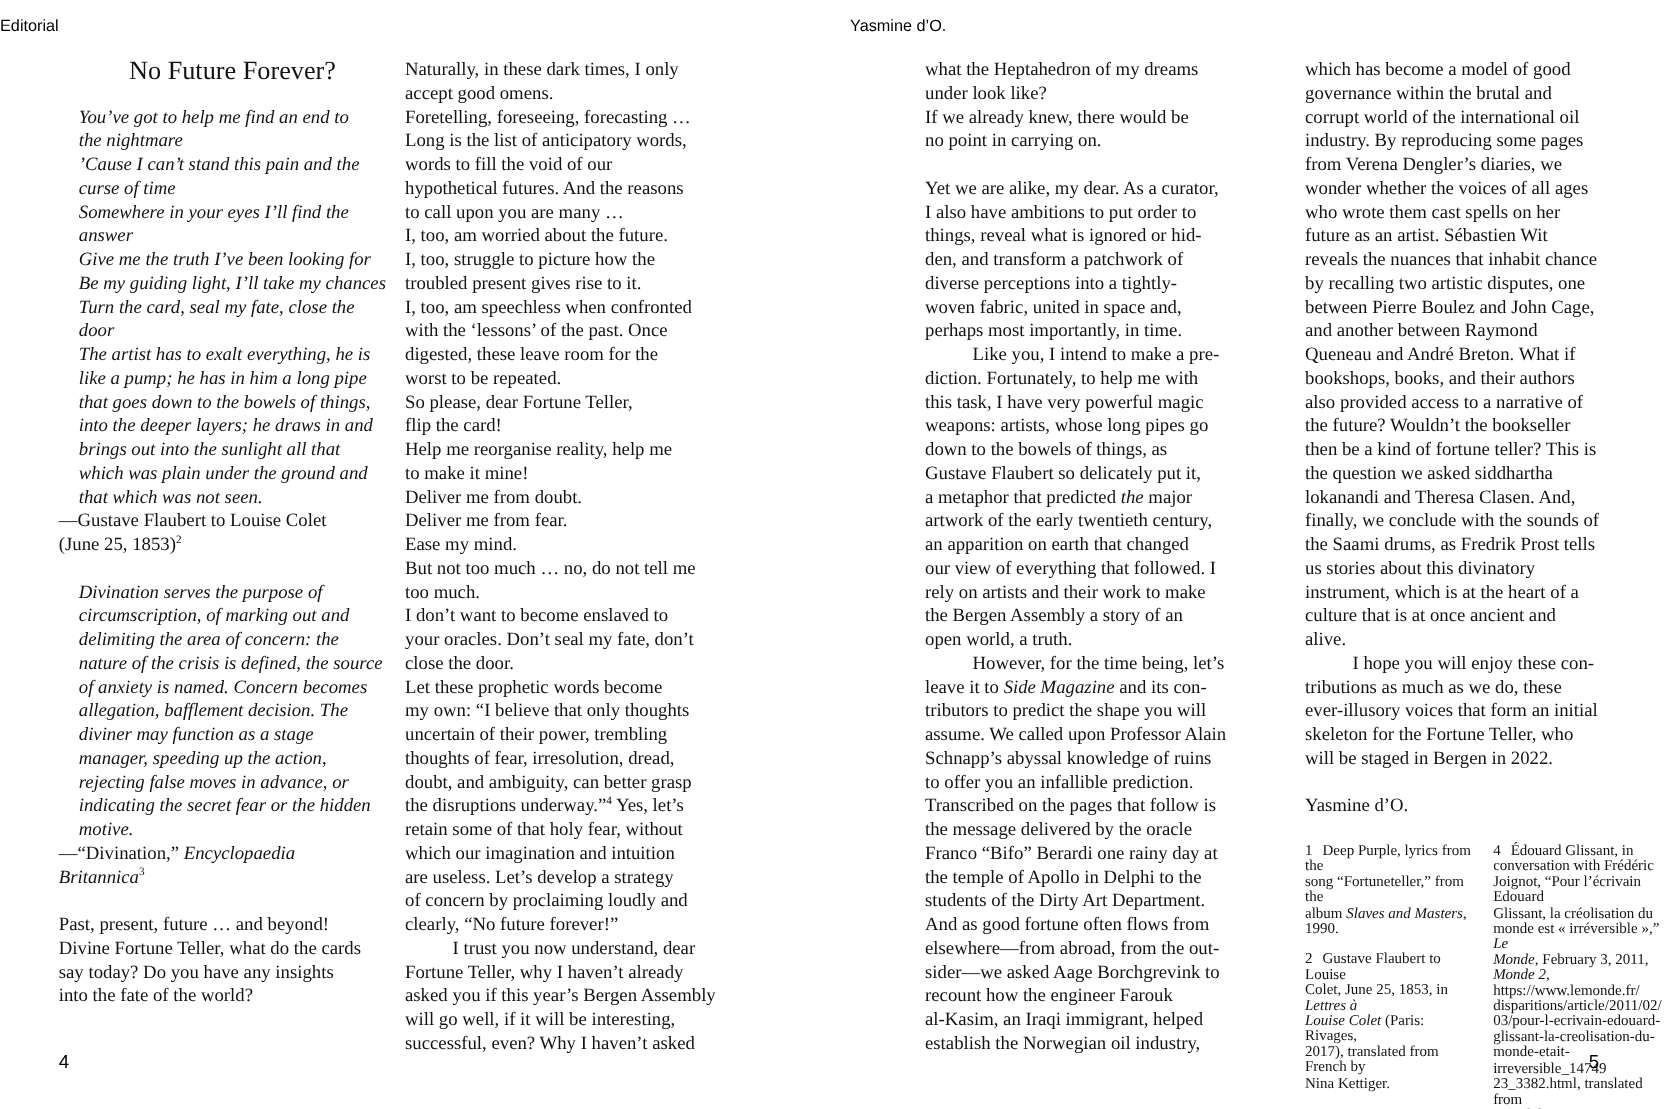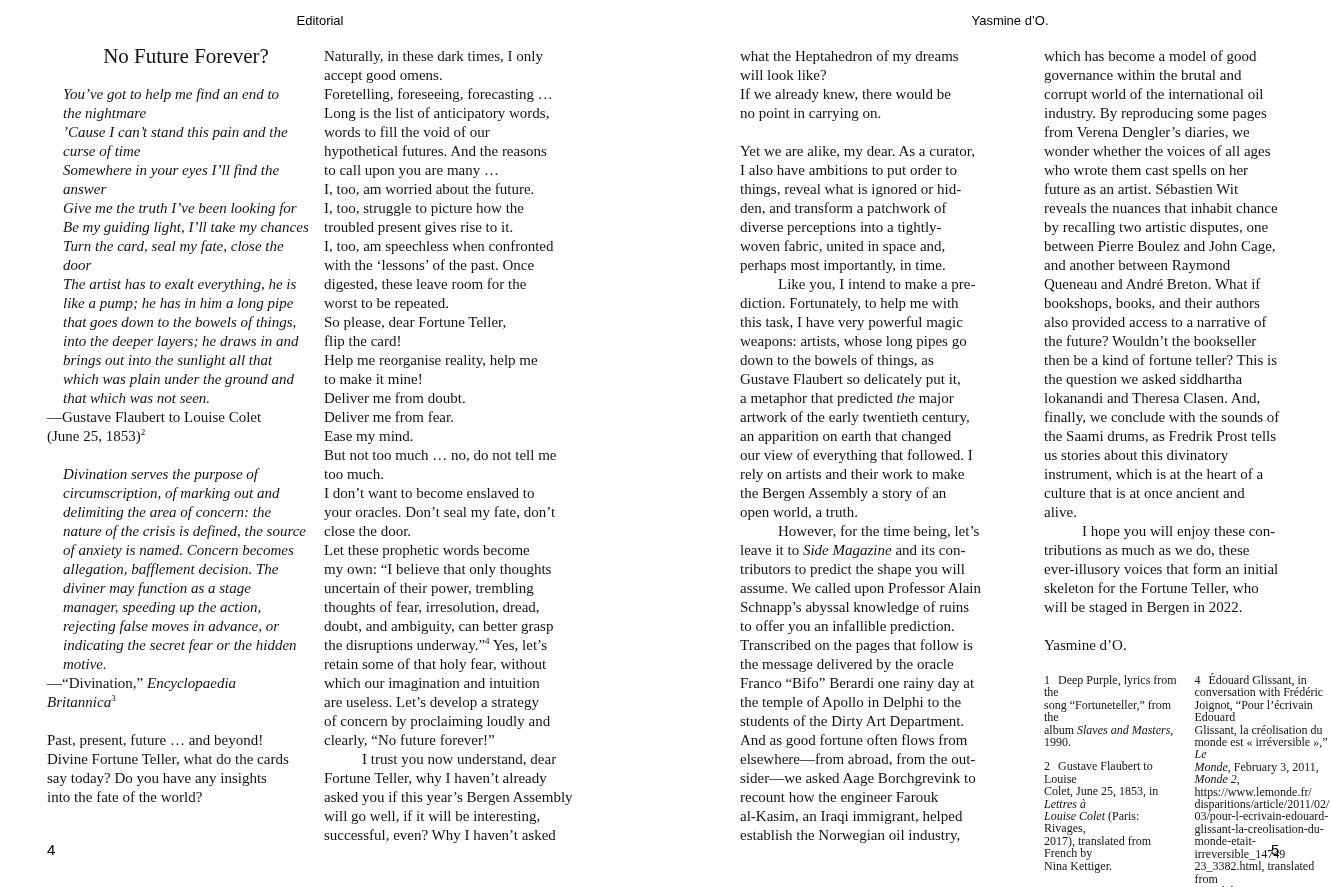--- a/index.html
+++ b/index.html
@@ -7,21 +7,20 @@
     position: relative;
     width: 1331px;
     height: 887px;
     background: #ffffff;
     color: #131313;
     font-family: "Liberation Serif", serif;
   }
   .running-header {
     position: absolute;
     top: 13px;
-    text-align: center;
     font-family: "Liberation Sans", sans-serif;
     font-size: 13px;
     color: #000;
   }
   #header-left  { left: 0;     width: 640px; }
   #header-right { left: 680px; width: 660px; }
   .col {
     position: absolute;
     top: 47px;
     font-size: 15px;
@@ -155,21 +154,21 @@
 Fortune Teller, why I haven’t already
 asked you if this year’s Bergen Assembly
 will go well, if it will be interesting,
 successful, even? Why I haven’t asked</span></p>
     </div>
 </div>
 
 <div id="col3" class="col">
   <div>
       <p class="block mb"><span>what the Heptahedron of my dreams
-will look like?
+under look like?
 If we already knew, there would be
 no point in carrying on.</span></p>
       <p class="block"><span>Yet we are alike, my dear. As a curator,
 I also have ambitions to put order to
 things, reveal what is ignored or hid-
 den, and transform a patchwork of
 diverse perceptions into a tightly-
 woven fabric, united in space and,
 perhaps most importantly, in time.</span></p>
       <p class="block ind"><span>Like you, I intend to make a pre-

